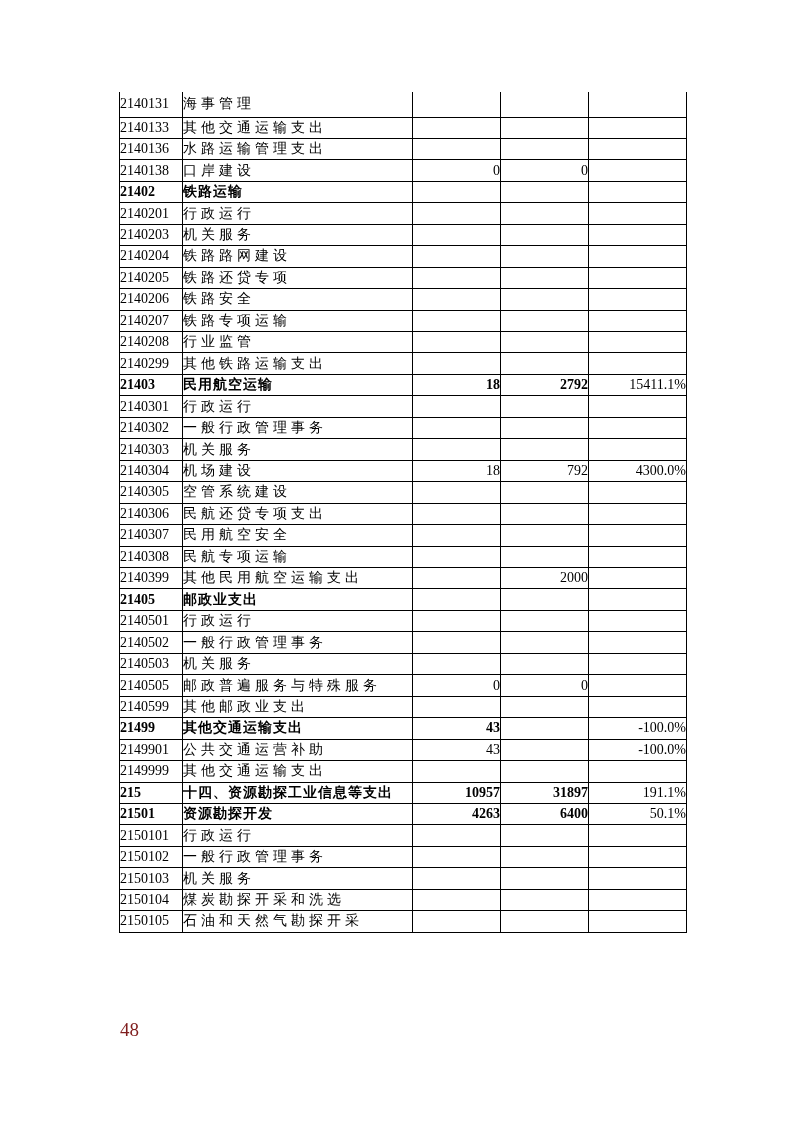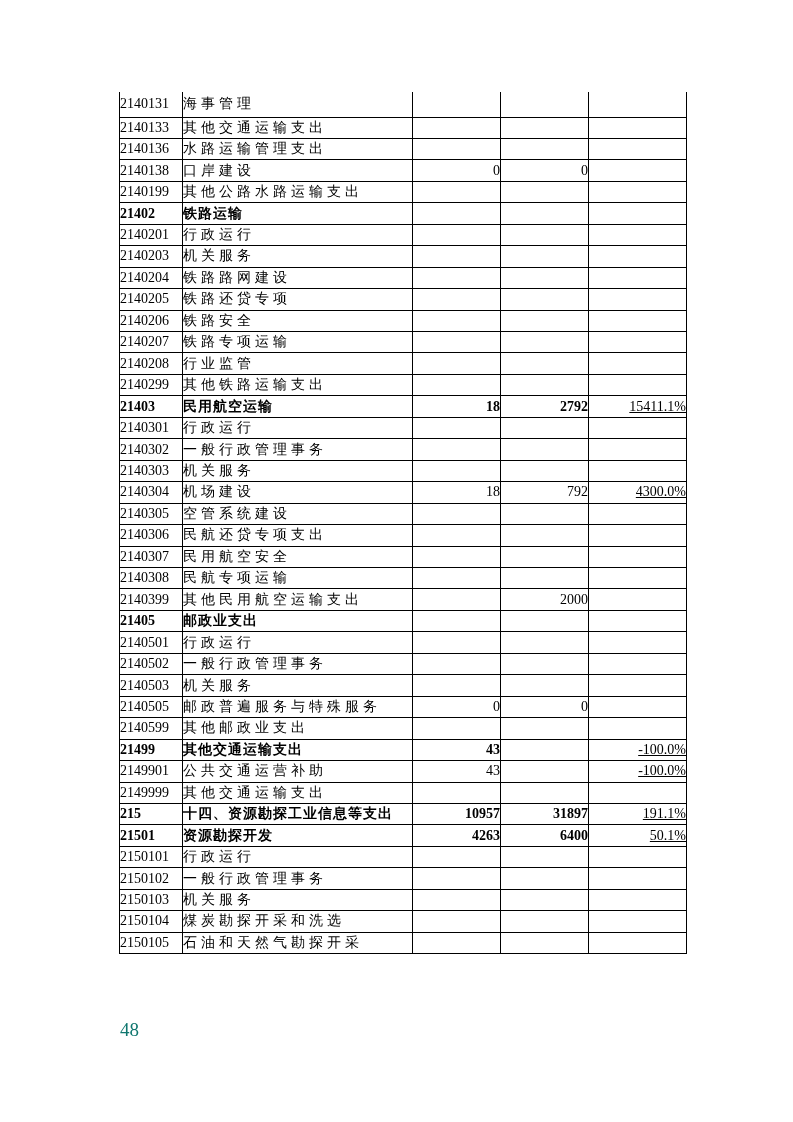--- a/index.html
+++ b/index.html
@@ -51,31 +51,30 @@
     padding-left: 10px;
     letter-spacing: 4px;
   }
   td.val {
     text-align: right;
     padding-right: 9px;
   }
   td.pct {
     text-align: right;
     padding-right: 6px;
-    text-decoration: underline;
   }
   tr.bold td { font-weight: bold; }
   tr.bold td.name { letter-spacing: 1px; }
   tr.bold td.pct { font-weight: normal; }
   .page-number {
     position: absolute;
     left: 120px;
     top: 1019px;
     font-size: 19px;
-    color: #0f766e;
+    color: #7f1d1d;
   }
 </style>
 </head>
 <body>
 
 <div class="page">
   <table class="budget-table">
     <colgroup>
       <col class="c-code">
       <col class="c-name">
@@ -105,27 +104,20 @@
           <td class="val"></td>
           <td class="pct"></td>
         </tr>
         <tr>
           <td class="code">2140138</td>
           <td class="name">口岸建设</td>
           <td class="val">0</td>
           <td class="val">0</td>
           <td class="pct"></td>
         </tr>
-        <tr>
-          <td class="code">2140199</td>
-          <td class="name">其他公路水路运输支出</td>
-          <td class="val"></td>
-          <td class="val"></td>
-          <td class="pct"></td>
-        </tr>
         <tr class="bold">
           <td class="code">21402</td>
           <td class="name">铁路运输</td>
           <td class="val"></td>
           <td class="val"></td>
           <td class="pct"></td>
         </tr>
         <tr>
           <td class="code">2140201</td>
           <td class="name">行政运行</td>

